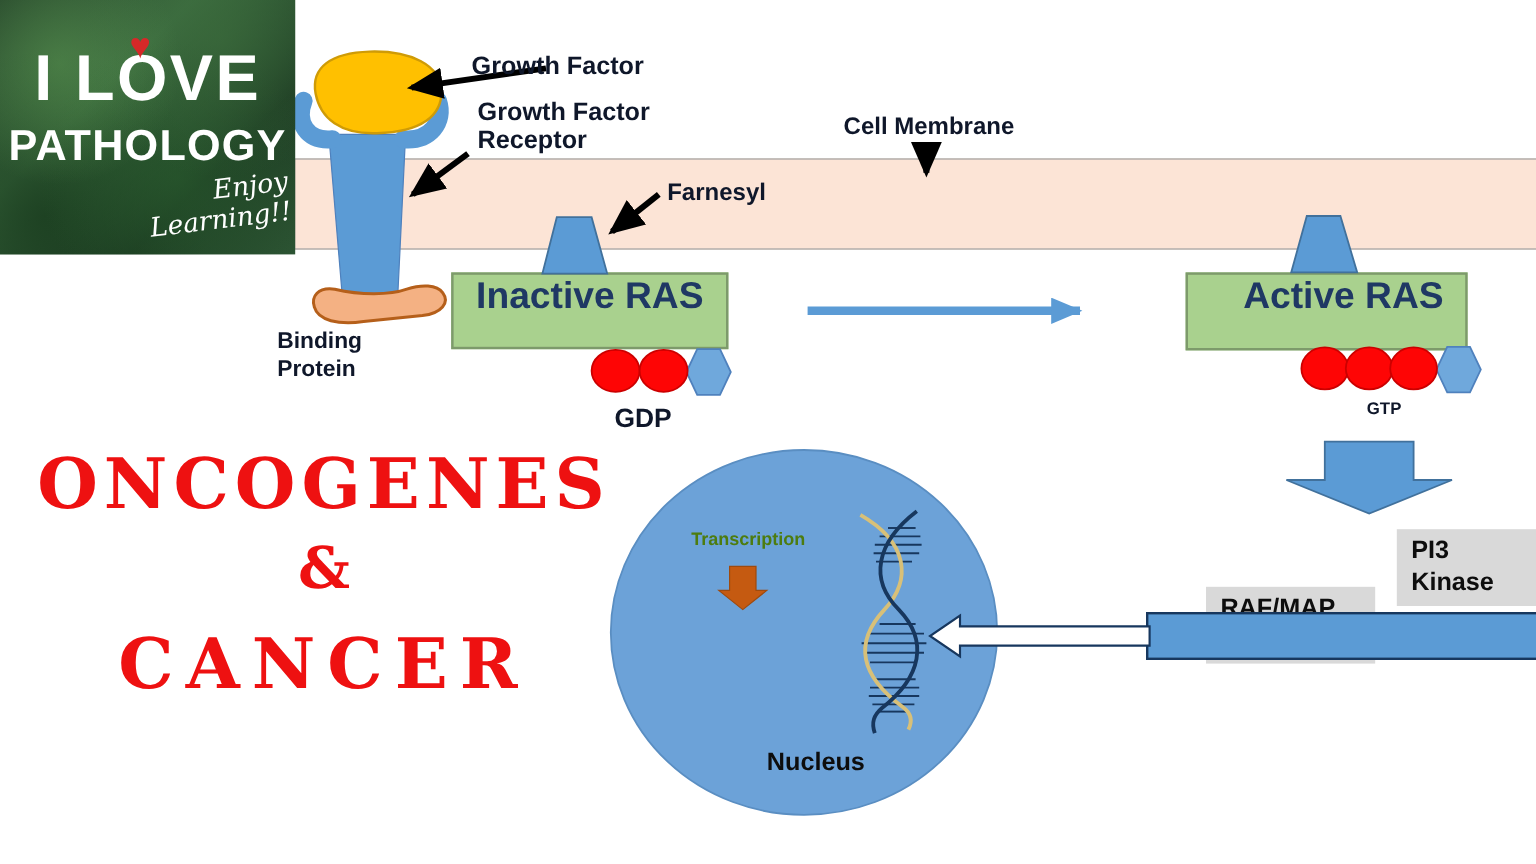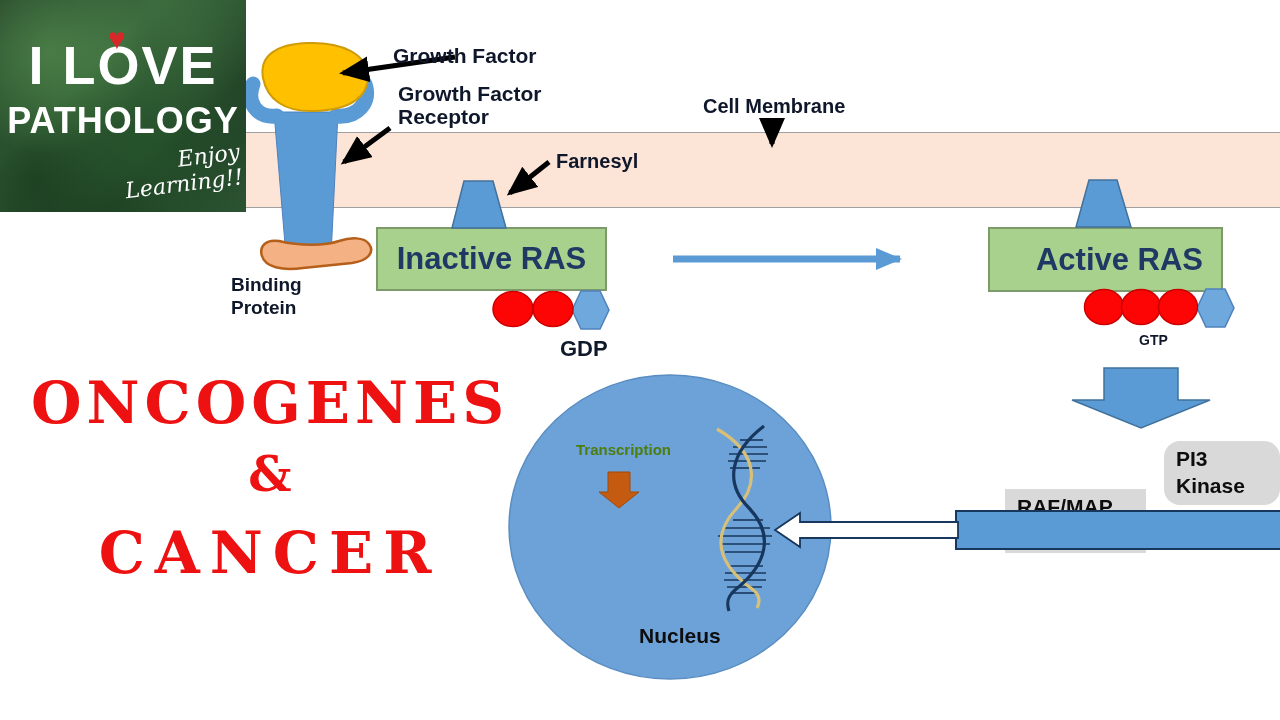--- a/index.html
+++ b/index.html
@@ -20,38 +20,38 @@
   #logo .l2{position:absolute;top:100px;left:0;width:100%;text-align:center;
             font-size:36px;font-weight:bold;letter-spacing:1px;}
   #logo .tagline{position:absolute;left:62px;top:150px;width:180px;text-align:right;
             font-family:"DejaVu Serif",serif;font-style:italic;font-size:22px;
             transform:rotate(-7deg);}
   
   #membrane{position:absolute;left:245px;top:132px;width:1037px;height:76px;
             background:#fce4d6;border:1.5px solid #a0a0a0;box-sizing:border-box;z-index:1;}
   
   .ras-box{position:absolute;background:#a9d18e;border:2px solid #7d9a6b;box-sizing:border-box;
-           display:flex;align-items:center;justify-content:center;z-index:2;
+           display:flex;align-items:flex-start;justify-content:center;z-index:2;
            color:#1f3864;font-weight:bold;font-size:31px;}
   #inactive-ras{left:376px;top:227px;width:231px;height:64px;}
   #active-ras{left:988px;top:227px;width:235px;height:65px;padding-left:28px;}
   
   .kinase-box{position:absolute;background:#d9d9d9;z-index:2;color:#0d0d0d;
               font-weight:bold;font-size:21px;line-height:27px;padding:4px 0 0 12px;
               box-sizing:border-box;}
   #raf-box{left:1005px;top:441px;width:141px;height:64px;margin-top:48px;}
-  #pi3-box{left:1164px;top:441px;width:116px;height:64px;border-radius:16px;}
+  #pi3-box{left:1164px;top:441px;width:116px;height:64px;}
   
   .lbl{position:absolute;font-weight:bold;color:#0f172a;white-space:nowrap;z-index:4;}
   #growth-factor-label{left:393px;top:44px;font-size:21px;}
   #gfr-label{left:398px;top:82px;font-size:21px;line-height:23px;}
   #cell-membrane-label{left:703px;top:95px;font-size:20px;}
   #farnesyl-label{left:556px;top:150px;font-size:20px;}
   #binding-protein-label{left:231px;top:273px;font-size:19px;line-height:23px;}
-  #gdp-label{left:512px;top:336px;font-size:22px;margin-left:48px;}
+  #gdp-label{left:512px;top:336px;font-size:22px;}
   #gtp-label{left:1139px;top:332px;font-size:14px;}
   
   #transcription-label{left:576px;top:441px;font-size:15px;color:#4d7c0f;}
   #cellcycle-label{left:544px;top:525px;font-size:20px;line-height:23px;color:#17365d;}
   #nucleus-label{left:639px;top:624px;font-size:21px;color:#0d0d0d;}
   
   #main-title{position:absolute;left:-8px;top:372px;width:556px;z-index:4;
               color:#ee1111;font-family:"DejaVu Serif",serif;font-weight:bold;
               text-align:center;}
   #main-title .t1{font-size:58px;letter-spacing:5px;line-height:62px;}

